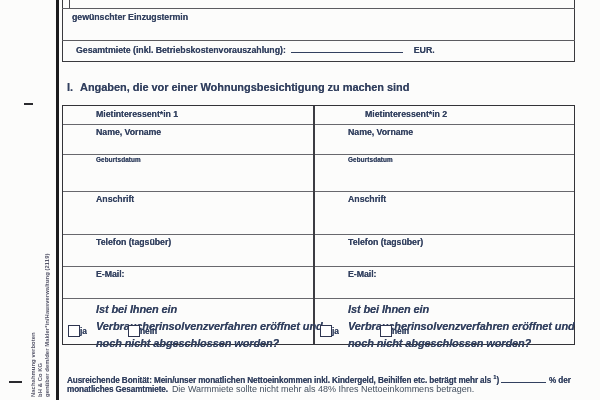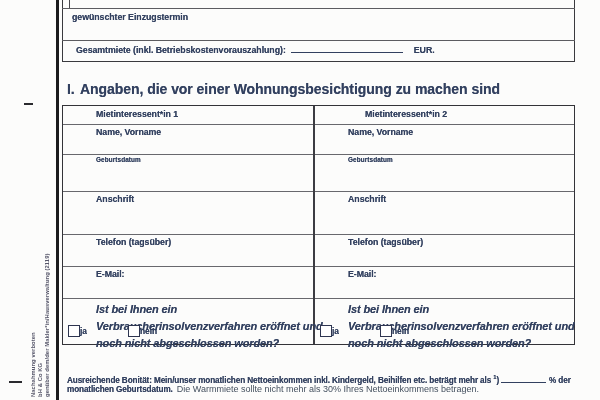--- a/index.html
+++ b/index.html
@@ -29,21 +29,21 @@
   .tb-line1{left:62px;top:8px;width:513px;}
   .tb-line2{left:62px;top:40px;width:513px;}
   .scan{font-weight:700;text-shadow:0 0 0.5px rgba(50,64,95,0.75);}
   .lbl{font-size:8.8px;letter-spacing:-0.05px;white-space:nowrap;}
   .movein{left:72px;top:12px;}
   .rentline{left:76px;top:44px;}
   .blank{display:inline-block;border-bottom:1.3px solid #32405f;vertical-align:baseline;}
   .rent-blank{width:112px;height:8px;margin-left:5px;}
   .rent-eur{margin-left:11px;}
   
-  .section-heading{left:67px;top:81px;font-size:14px;letter-spacing:-0.05px;white-space:nowrap;}
+  .section-heading{left:67px;top:81px;font-size:11px;letter-spacing:-0.05px;white-space:nowrap;}
   .section-numeral{display:inline-block;width:13px;}
   
   .app-table{left:62px;top:105px;width:513px;height:240px;border:1.7px solid #333338;box-sizing:border-box;}
   .row-line{left:0;width:100%;height:1.1px;background:#68686d;position:absolute;}
   .col-divider{left:250px;top:0;width:1.6px;height:100%;background:#3c3c42;position:absolute;}
   .cell{position:absolute;white-space:nowrap;margin-left:28px;}
   .geb{font-size:6.4px;letter-spacing:0.1px;}
   .question{font-size:11px;line-height:17px;letter-spacing:-0.12px;white-space:normal;font-style:italic;}
   .cbrow{position:absolute;display:flex;align-items:center;font-size:8.4px;}
   .checkbox{display:inline-block;width:10px;height:10px;border:1.5px solid #2e3550;background:#fff;box-sizing:content-box;}
@@ -119,14 +119,14 @@
     <span class="checkbox cb-gap"></span>
     <span class="cb-lab">nein</span>
   </div>
 </div>
 
 <div class="abs footer-line fl1 scan">
   <span>Ausreichende Bonität: Mein/unser monatlichen Nettoeinkommen inkl. Kindergeld, Beihilfen etc. beträgt mehr als</span>
   <sup class="foot-sup">1</sup><span>)</span><span class="blank foot-blank"></span><span>% der</span>
 </div>
 <div class="abs footer-line fl2">
-  <span class="scan">monatlichen Geburtsdatum.</span><span class="digital">Die Warmmiete sollte nicht mehr als 30% Ihres Nettoeinkommens betragen.</span>
+  <span class="scan">monatliches Gesamtmiete.</span><span class="digital">Die Warmmiete sollte nicht mehr als 48% Ihres Nettoeinkommens betragen.</span>
 </div>
 
 </body></html>

